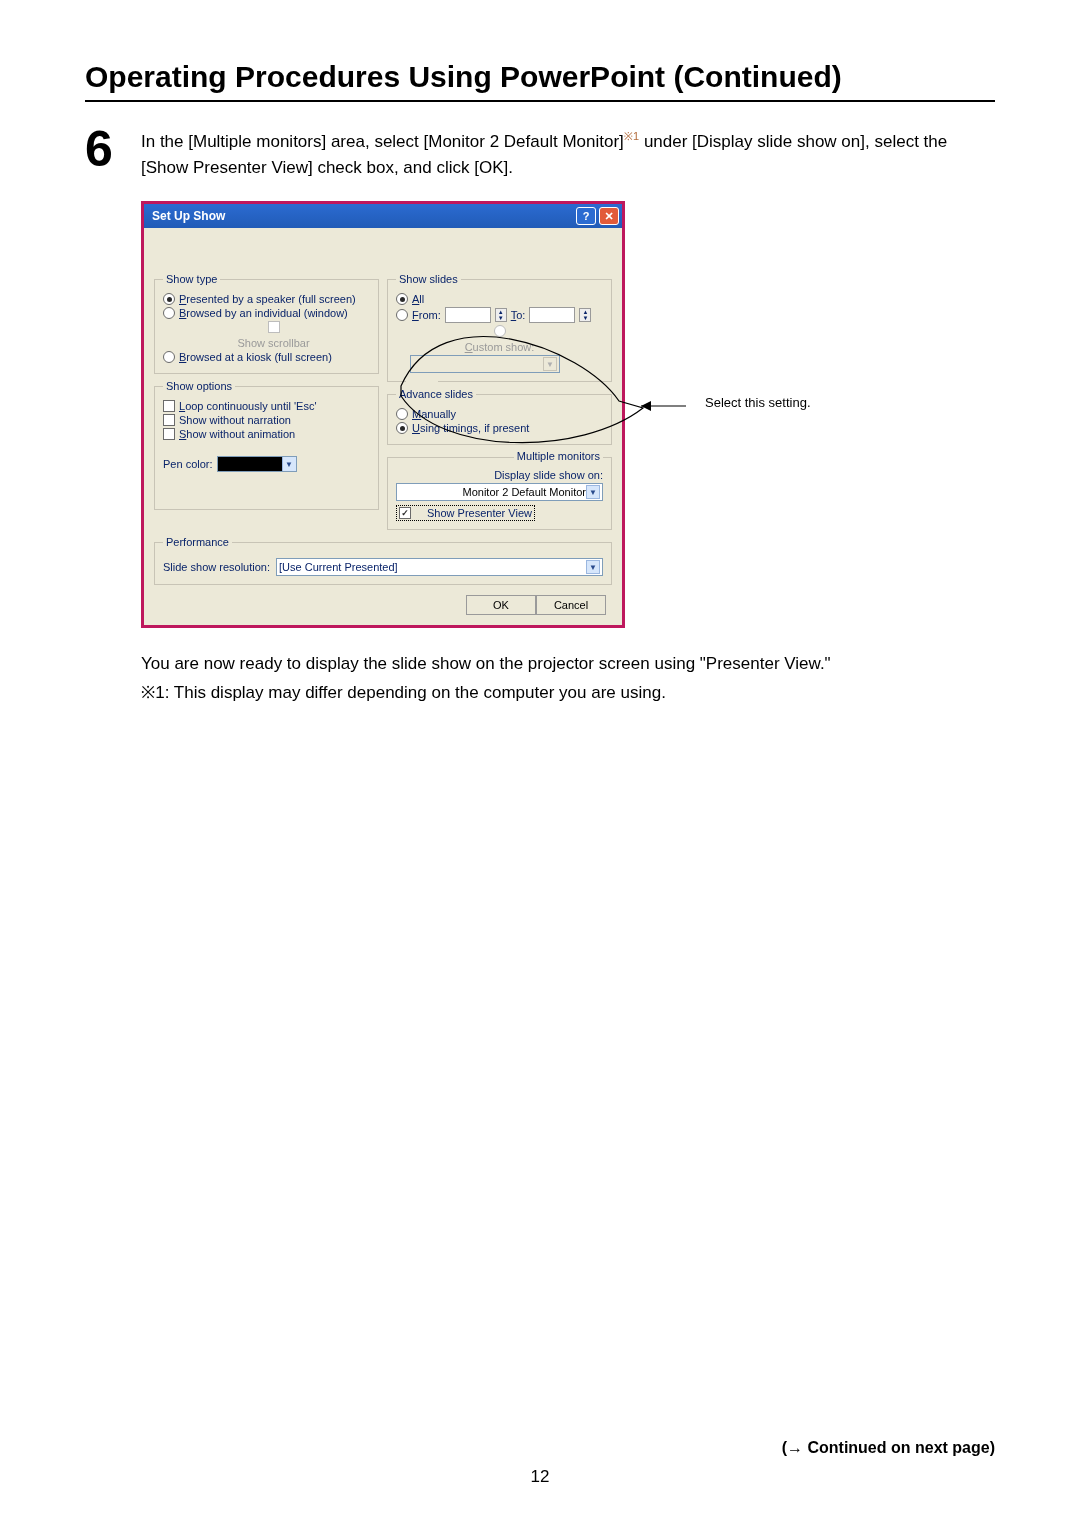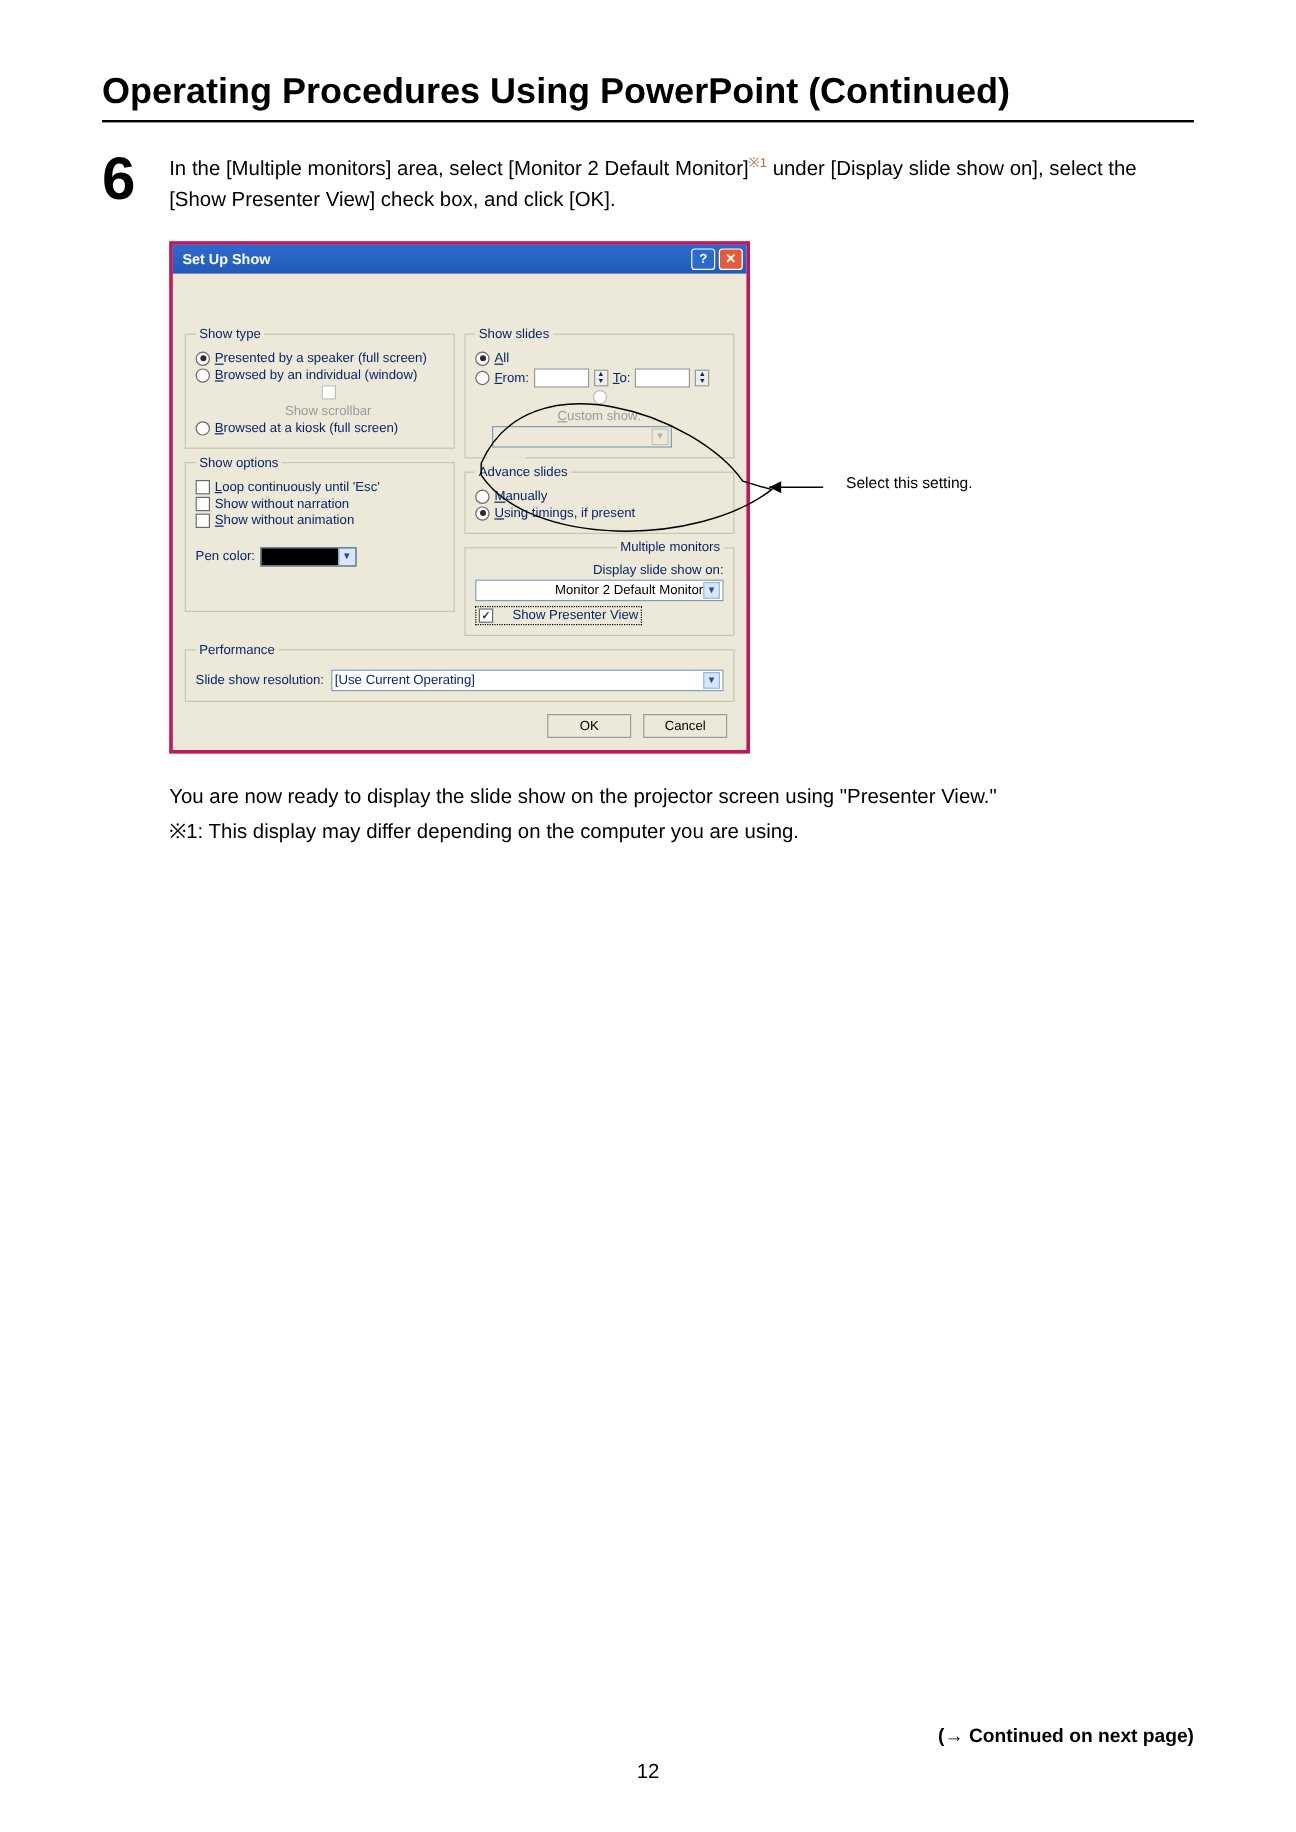--- a/index.html
+++ b/index.html
@@ -155,21 +155,21 @@
   }
 
   .mm-legend { position:relative; top:-1px; }
   .mm-label { font-size:11px; color:#0a246a; margin-bottom:2px; }
 
   .presenter-cb {
     display:flex; align-items:center; gap:16px;
     border:1px dotted #000; padding:1px 2px;
   }
 
-  .dlg-btns { display:flex; justify-content:flex-end; gap:10px; padding:4px 6px 4px 0;align-items:flex-end;}
+  .dlg-btns { display:flex; justify-content:flex-end; padding:4px 6px 4px 0;align-items:flex-end;}
   .dlg-btn {
     width:70px; height:20px;
     border:1px solid #9a9a9a;
     background:#ece9d8;
     font-size:11px; color:#000;
     display:flex; align-items:center; justify-content:center;
   }
   .tips-btn{
     width:50px;height:18px;border:1px solid #9a9a9a;background:#ece9d8;
     display:flex;align-items:center;justify-content:center;font-size:11px;color:#000;
@@ -339,21 +339,21 @@
               </div>
             </fieldset>
           </div>
         </div>
 
         <fieldset class="fs">
           <legend>Performance</legend>
           <div class="res-row">
             <span>Slide show resolution:</span>
             <div class="combo">
-              <span class="val">[Use Current Operating]</span>
+              <span class="val">[Use Current Presented]</span>
               <span class="caret">▼</span>
             </div>
           </div>
         </fieldset>
 
         <div class="dlg-btns">
           <div class="dlg-btn">OK</div>
           <div class="dlg-btn">Cancel</div>
         </div>
       </div>

